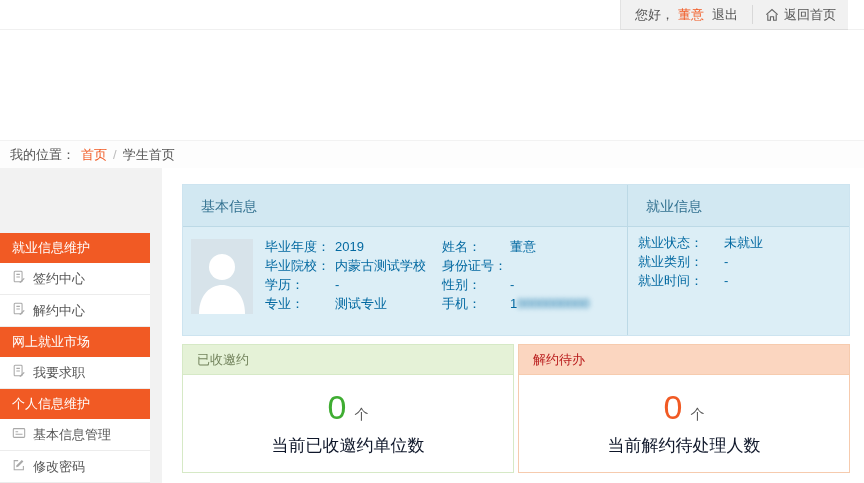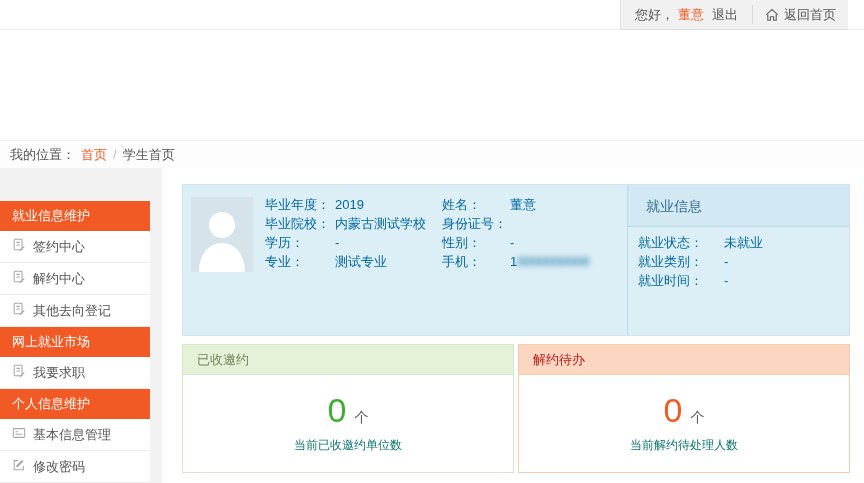--- a/index.html
+++ b/index.html
@@ -58,21 +58,21 @@
   .blur { filter:blur(2.5px); user-select:none; }
 
   
   .cards { display:flex; gap:4px; margin-top:8px; }
   .card { flex:1; height:129px; background:#fff; display:flex; flex-direction:column; }
   .card-head { height:30px; line-height:29px; padding-left:14px; }
   .card-body { flex:1; display:flex; flex-direction:column; align-items:center; justify-content:center; gap:10px; }
   .count-line { display:flex; align-items:baseline; gap:8px; }
   .count { font-size:34px; line-height:34px; }
   .unit { font-size:14px; color:#555; }
-  .caption { font-size:12px; color:#0f766e; }
+  .caption { font-size:17px; color:#0f172a; }
 
   .card-green { border:1px solid #d6e9c6; }
   .card-green .card-head { background:#e5f2d7; border-bottom:1px solid #d6e9c6; color:#74855e; }
   .card-green .count { color:#3fad32; }
   .card-orange { border:1px solid #f6cbae; }
   .card-orange .card-head { background:#fbd6c0; border-bottom:1px solid #f6cbae; color:#b91c1c; }
   .card-orange .count { color:#f15a24; }
 </style>
 </head>
 <body>
@@ -119,36 +119,28 @@
       <span>签约中心</span>
     </div>
     <div class="side-item">
       <span><svg width="14" height="14" viewBox="0 0 16 16" fill="none" stroke="#a9a9a9" stroke-width="1.2">
             <rect x="2.5" y="1.5" width="9" height="12" rx="1"></rect>
             <path d="M5 5 h4 M5 8 h4"></path>
             <path d="M9 13.5 l4.5-4.5 1 1 -4.5 4.5 -1.3.3z" fill="#a9a9a9" stroke="none"></path>
           </svg></span>
       <span>解约中心</span>
     </div>
+
+    <div class="side-header">网上就业市场</div>
     <div class="side-item">
       <span><svg width="14" height="14" viewBox="0 0 16 16" fill="none" stroke="#a9a9a9" stroke-width="1.2">
             <rect x="2.5" y="1.5" width="9" height="12" rx="1"></rect>
             <path d="M5 5 h4 M5 8 h4"></path>
             <path d="M9 13.5 l4.5-4.5 1 1 -4.5 4.5 -1.3.3z" fill="#a9a9a9" stroke="none"></path>
           </svg></span>
-      <span>其他去向登记</span>
-    </div>
-
-    <div class="side-header">网上就业市场</div>
-    <div class="side-item">
-      <span><svg width="14" height="14" viewBox="0 0 16 16" fill="none" stroke="#a9a9a9" stroke-width="1.2">
-            <rect x="2.5" y="1.5" width="9" height="12" rx="1"></rect>
-            <path d="M5 5 h4 M5 8 h4"></path>
-            <path d="M9 13.5 l4.5-4.5 1 1 -4.5 4.5 -1.3.3z" fill="#a9a9a9" stroke="none"></path>
-          </svg></span>
       <span>我要求职</span>
     </div>
 
     <div class="side-header">个人信息维护</div>
     <div class="side-item">
       <span><svg width="14" height="14" viewBox="0 0 16 16" fill="none" stroke="#a9a9a9" stroke-width="1.2">
             <rect x="1.5" y="3" width="13" height="10" rx="1"></rect>
             <path d="M4 6.5 h3 M4 9.5 h8"></path>
           </svg></span>
       <span>基本信息管理</span>
@@ -160,20 +152,21 @@
           </svg></span>
       <span>修改密码</span>
     </div>
   </div>
 
   <div class="main">
 
     <div class="info-panel">
 
       <div class="info-left">
+        <div class="info-head">基本信息</div>
         <div class="info-body">
           <div class="avatar">
             <svg width="62" height="75" viewBox="0 0 62 75">
                 <circle cx="31" cy="28" r="13" fill="#ffffff"></circle>
                 <path d="M8 75 C8 55 20 46 31 46 C42 46 54 55 54 75 Z" fill="#ffffff"></path>
               </svg>
           </div>
           <div class="fcol col1">
             <div class="frow">
                 <span class="flabel">毕业年度：</span>

